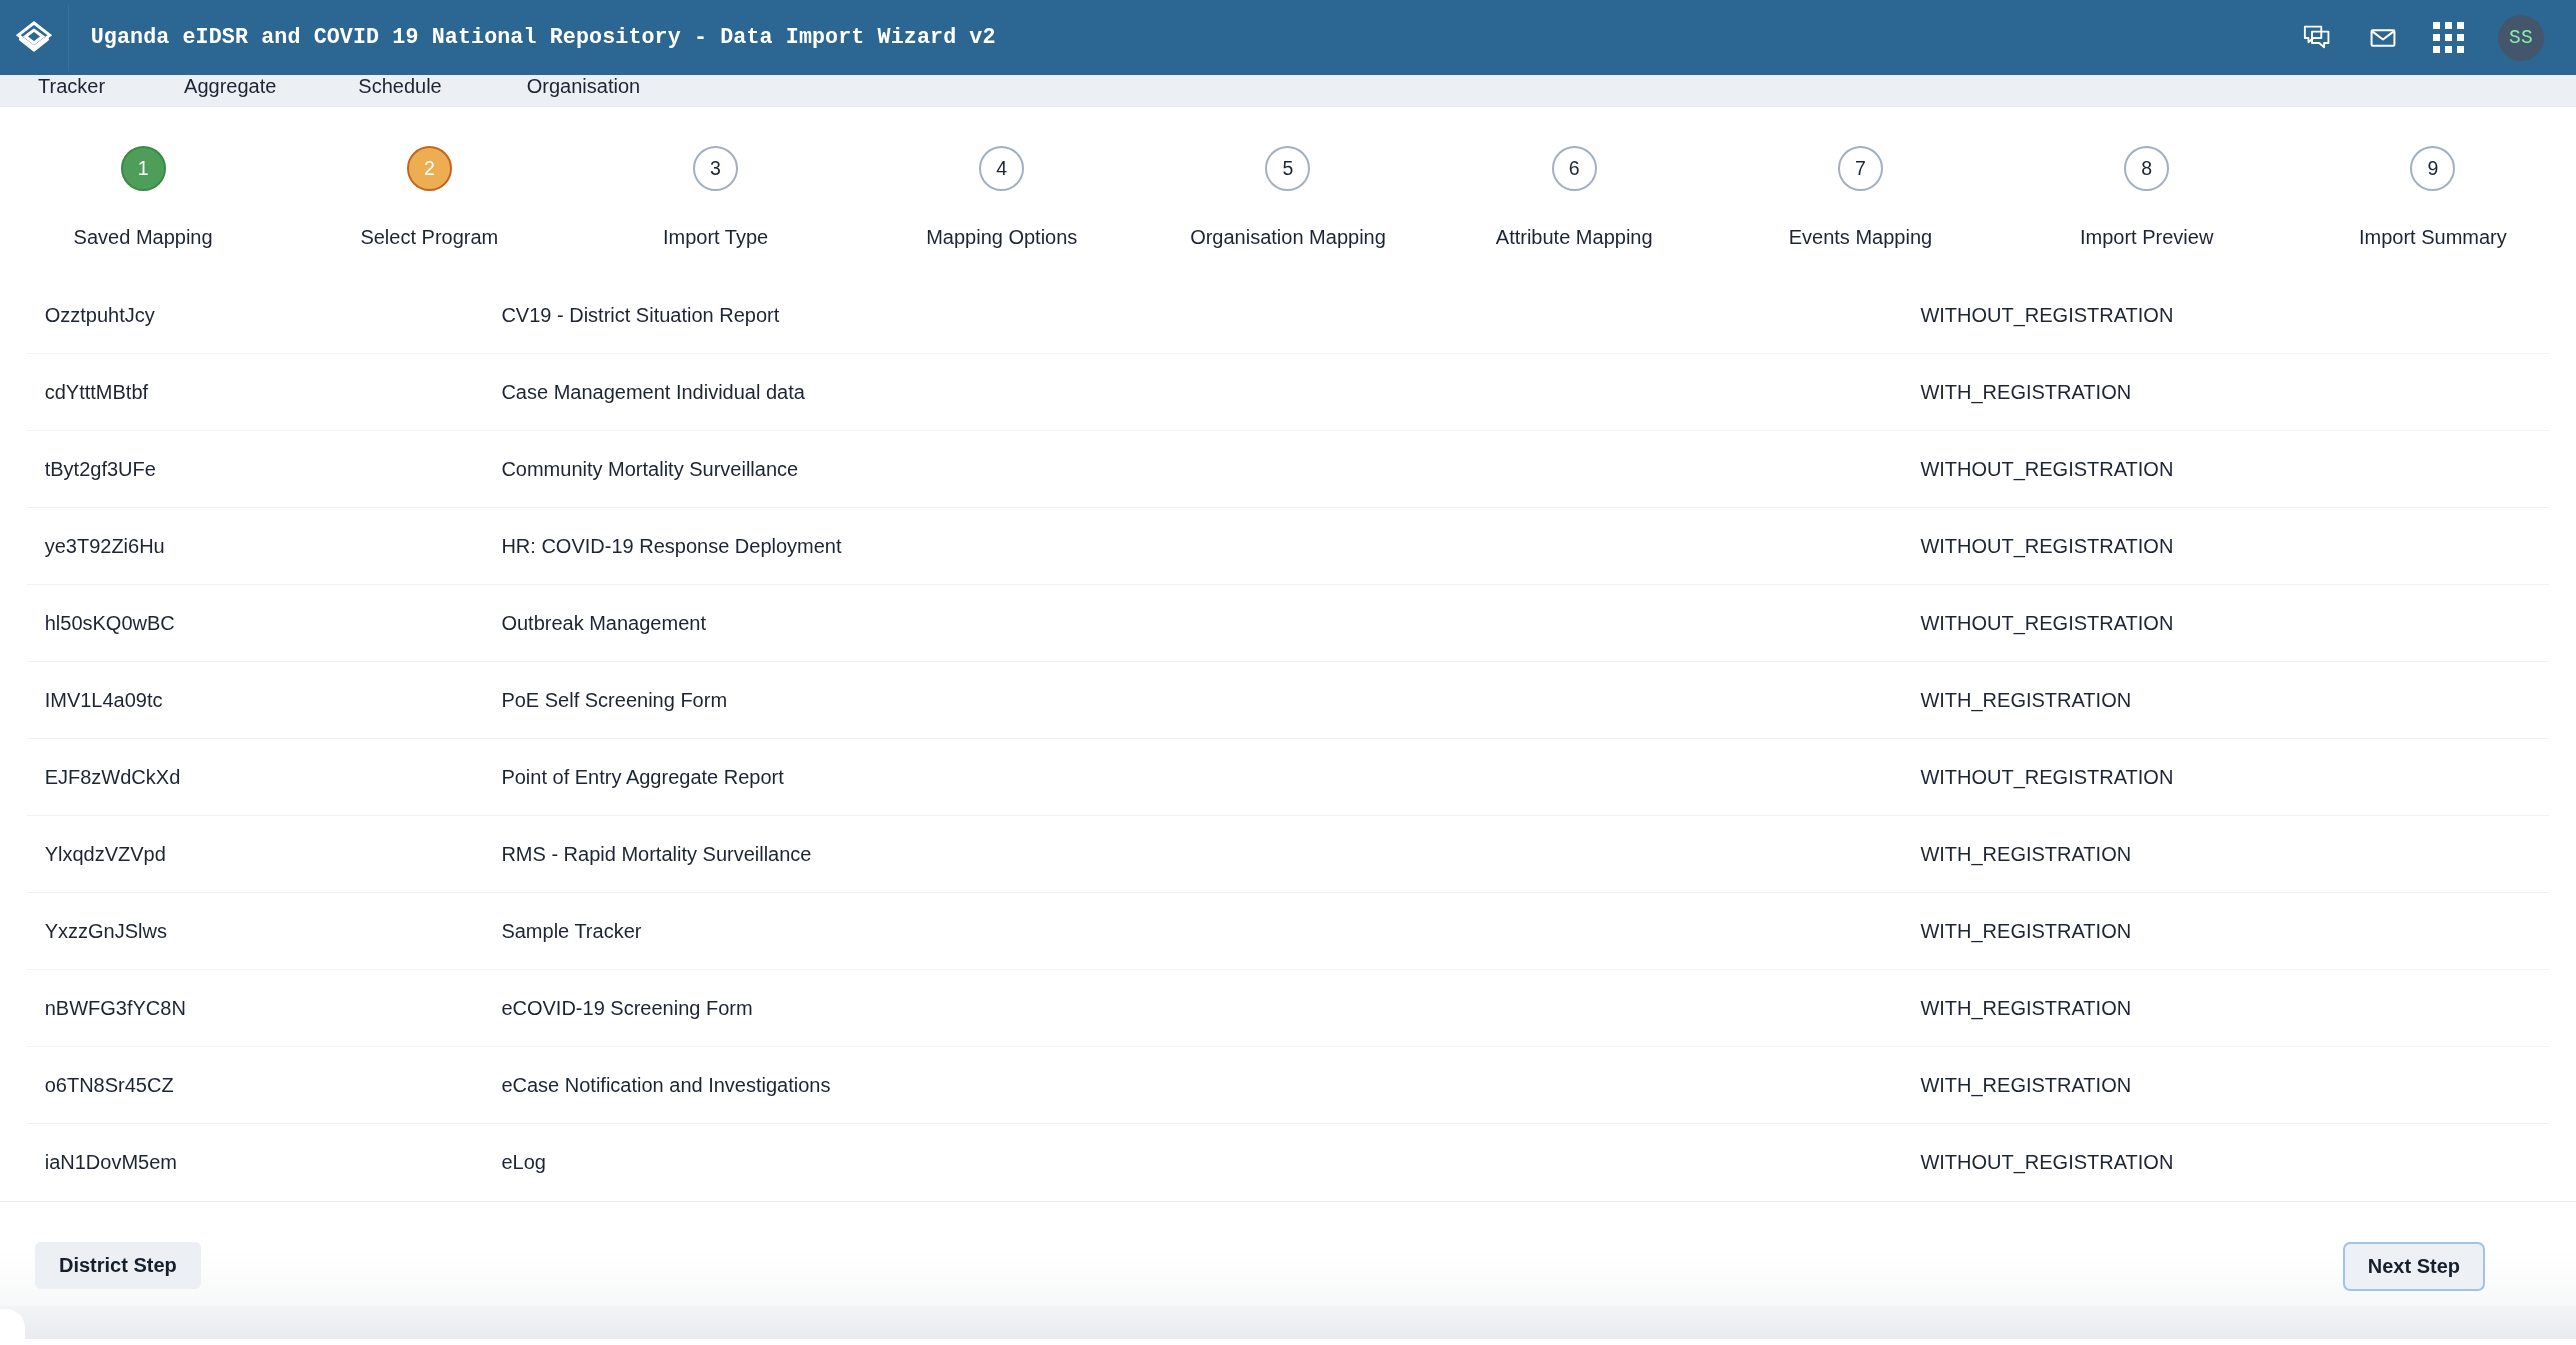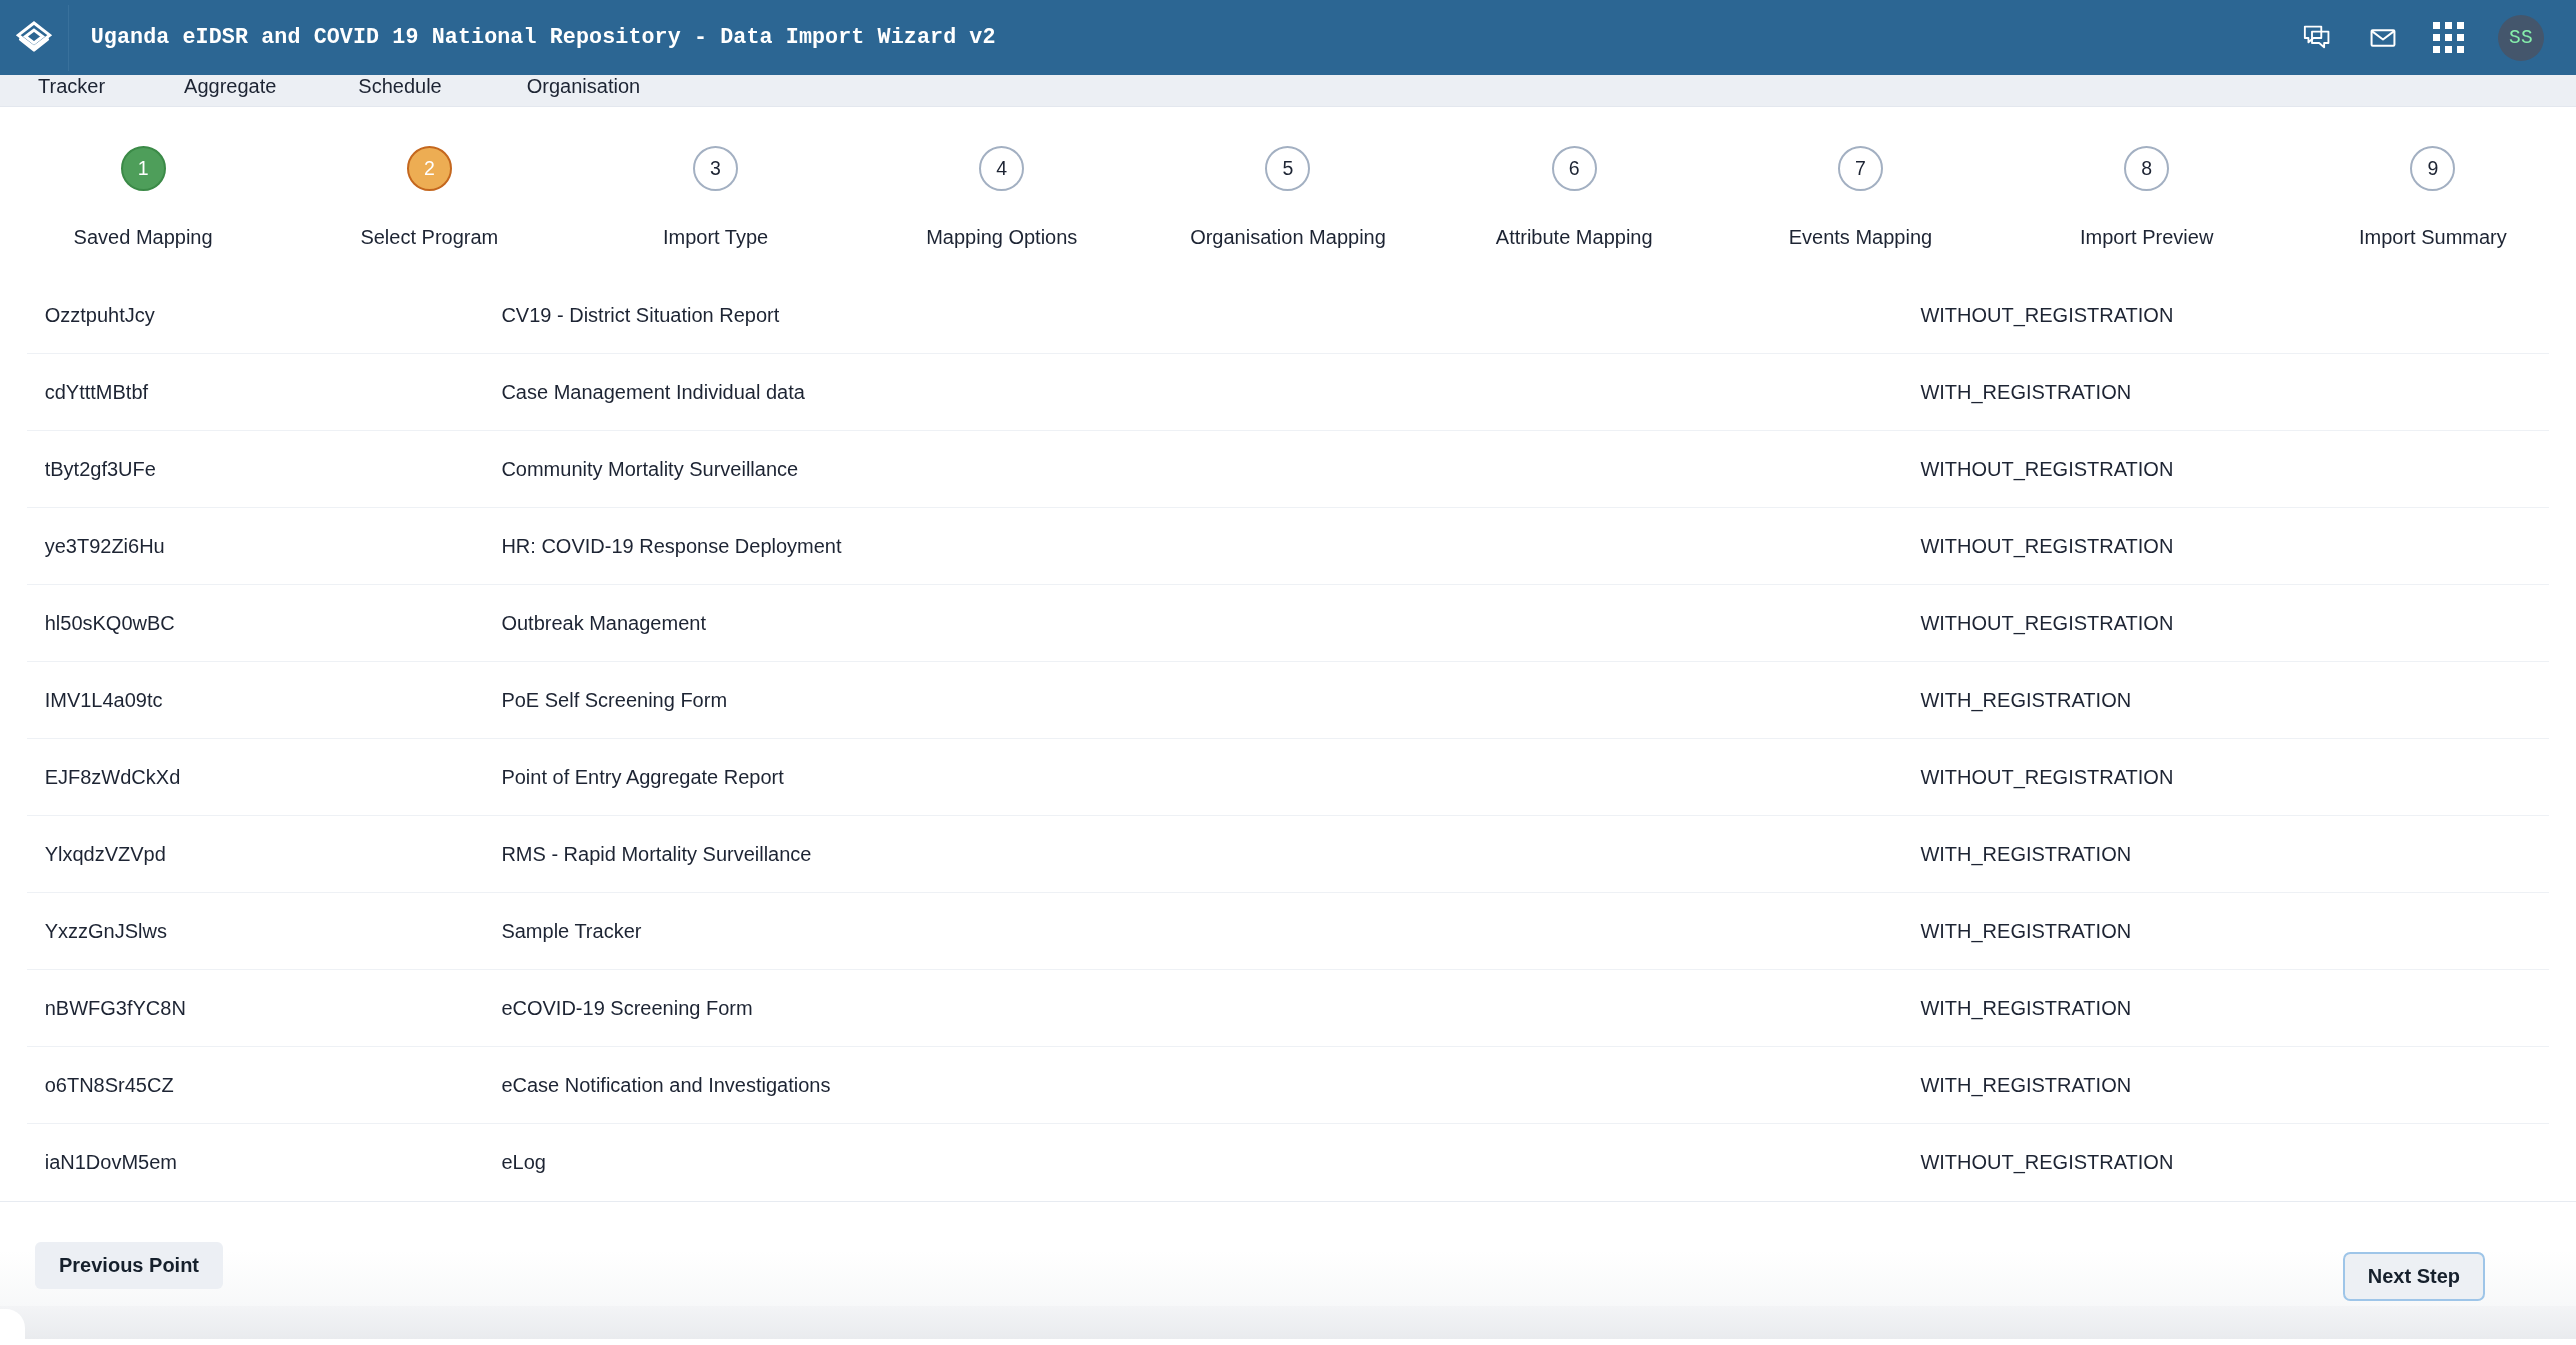--- a/index.html
+++ b/index.html
@@ -187,21 +187,21 @@
     background: #eceff4;
     border: 1.4px solid transparent;
     border-radius: 5.8px;
     padding: 12.3px 23px;
     cursor: pointer;
     line-height: 1;
     font-family: "Liberation Sans", sans-serif;
   }
   .btn-prev { left: 35px; top: 26px; }
   .btn-next {
-    right: 91px; top: 36px;
+    right: 91px; top: 26px;
     border: 2.9px solid #9ec5e8;
     border-radius: 7.2px;
     background: #edf0f4;
   }
   .footer-strip {
     position: absolute;
     left: 0; right: 0; bottom: 0;
     height: 33px;
     background: linear-gradient(180deg, #f3f4f6 0%, #e9ebee 100%);
   }
@@ -364,20 +364,20 @@
     </div>
     <div class="trow">
       <div class="cell c-id">iaN1DovM5em</div>
       <div class="cell c-name">eLog</div>
       <div class="cell c-type">WITHOUT_REGISTRATION</div>
     </div>
   </div>
   <div class="table-bottom-rule"></div>
 
   <div class="footer">
-    <button class="btn btn-prev">Previous Point</button>
+    <button class="btn btn-prev">District Step</button>
     <button class="btn btn-next">Next Step</button>
     <div class="footer-strip"></div>
     <div class="footer-corner"></div>
   </div>
 
 </div>
 
 
 </body></html>

